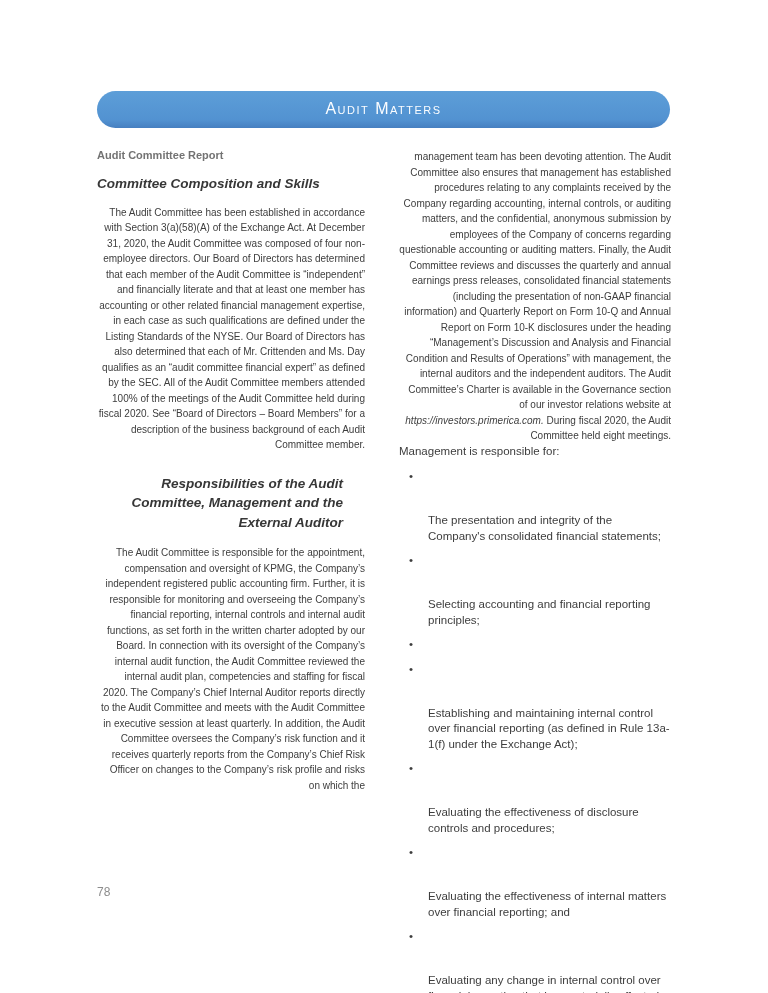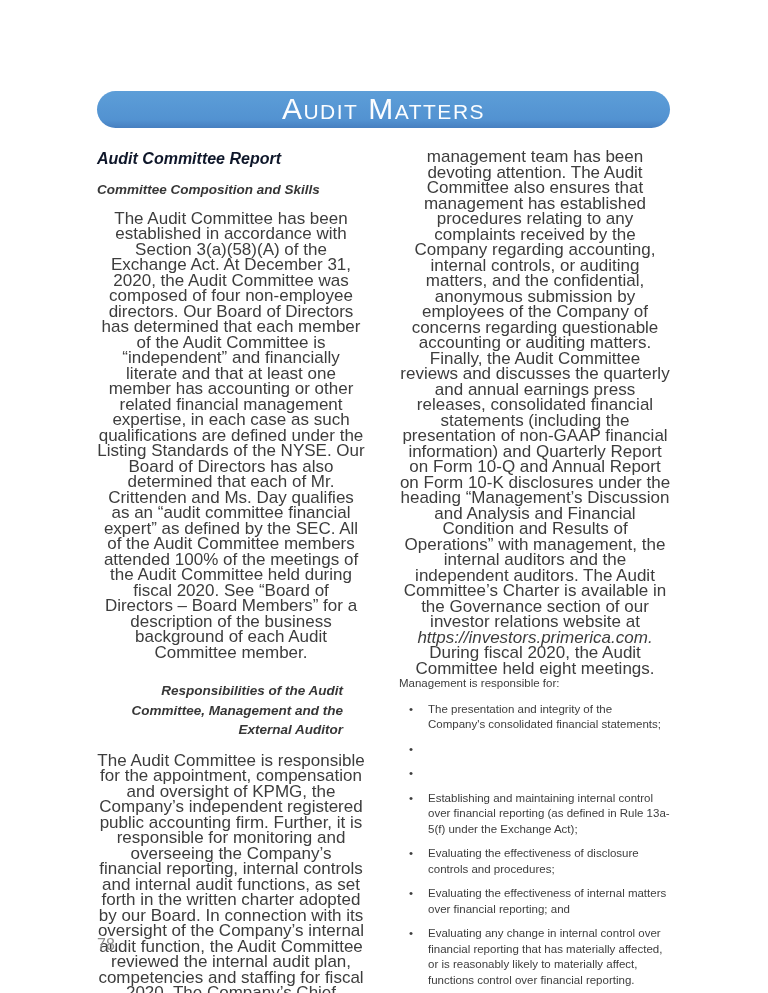--- a/index.html
+++ b/index.html
@@ -23,67 +23,66 @@
     width: 573px;
     height: 37px;
     border-radius: 19px;
     background: linear-gradient(180deg, #5d9ed8 0%, #5292d1 78%, #467fc0 100%);
     display: flex;
     align-items: center;
     justify-content: center;
   }
   .banner-title {
     color: #fbfdff;
-    font-size: 30px;
+    font-size: 16px;
     font-weight: 400;
     font-variant: small-caps;
     letter-spacing: 1.5px;
     line-height: 1;
     padding-bottom: 2px;
     text-align: center;
   }
   .columns {
     position: absolute;
     left: 97px;
     top: 149px;
     width: 574px;
     display: flex;
     gap: 34px;
   }
   .col-left  { width: 268px; flex: none; }
   .col-right { width: 272px; flex: none; }
 
   .section-title {
     margin: 0 0 11px 0;
-    font-size: 16px;
+    font-size: 11px;
     font-weight: 700;
-    color: #0f172a;
+    color: #737373;
     line-height: 1.2;
-    font-style: italic;
   }
   .subsection-title {
     margin: 12px 0 11px 0;
     font-size: 13.5px;
     font-weight: 700;
     font-style: italic;
     color: #373737;
     line-height: 1.45;
   }
   .subsection-title.second {
     margin-top: 21px;
     margin-bottom: 13px;
     max-width: 246px;
     text-align: right;
   }
   .body-text {
     margin: 0;
-    font-size: 17px;
+    font-size: 10px;
     line-height: 15.5px;
     color: #3d3d3d;
-    text-align: center;
+    text-align: right;
   }
   .url-italic {
     font-style: italic;
     color: #3d3d3d;
     text-decoration: none;
   }
   .intro-line {
     margin: 0 0 0 0;
     font-size: 11.5px;
     line-height: 15.5px;
@@ -99,26 +98,26 @@
     margin: 0 0 9px 0;
     font-size: 11.5px;
     line-height: 15.5px;
     color: #3d3d3d;
   }
   .bullet-glyph {
     flex: 0 0 19px;
     margin-left: 10px;
     color: #3d3d3d;
   }
-  .bullet-text { flex: 1; }
+  .bullet-text { flex: 1; margin-top: 44px; }
   .page-number {
     position: absolute;
     left: 97px;
-    top: 937px;
-    font-size: 16px;
+    top: 886px;
+    font-size: 12px;
     color: #8c8c8c;
     line-height: 1;
   }
 </style>
 </head>
 <body>
 
 <div class="page">
 
   <div class="banner">
@@ -140,27 +139,28 @@
 
       <p class="intro-line">Management is responsible for:</p>
 
       <ul class="bullet-list">
         <li>
           <span class="bullet-glyph">•</span>
           <span class="bullet-text">The presentation and integrity of the Company's consolidated financial statements;</span>
         </li>
         <li>
           <span class="bullet-glyph">•</span>
+          <span class="bullet-text">Selecting accounting and financial reporting principles;</span>
         </li>
         <li>
           <span class="bullet-glyph">•</span>
         </li>
         <li>
           <span class="bullet-glyph">•</span>
-          <span class="bullet-text">Establishing and maintaining internal control over financial reporting (as defined in Rule 13a-5(f) under the Exchange Act);</span>
+          <span class="bullet-text">Establishing and maintaining internal control over financial reporting (as defined in Rule 13a-1(f) under the Exchange Act);</span>
         </li>
         <li>
           <span class="bullet-glyph">•</span>
           <span class="bullet-text">Evaluating the effectiveness of disclosure controls and procedures;</span>
         </li>
         <li>
           <span class="bullet-glyph">•</span>
           <span class="bullet-text">Evaluating the effectiveness of internal matters over financial reporting; and</span>
         </li>
         <li>

